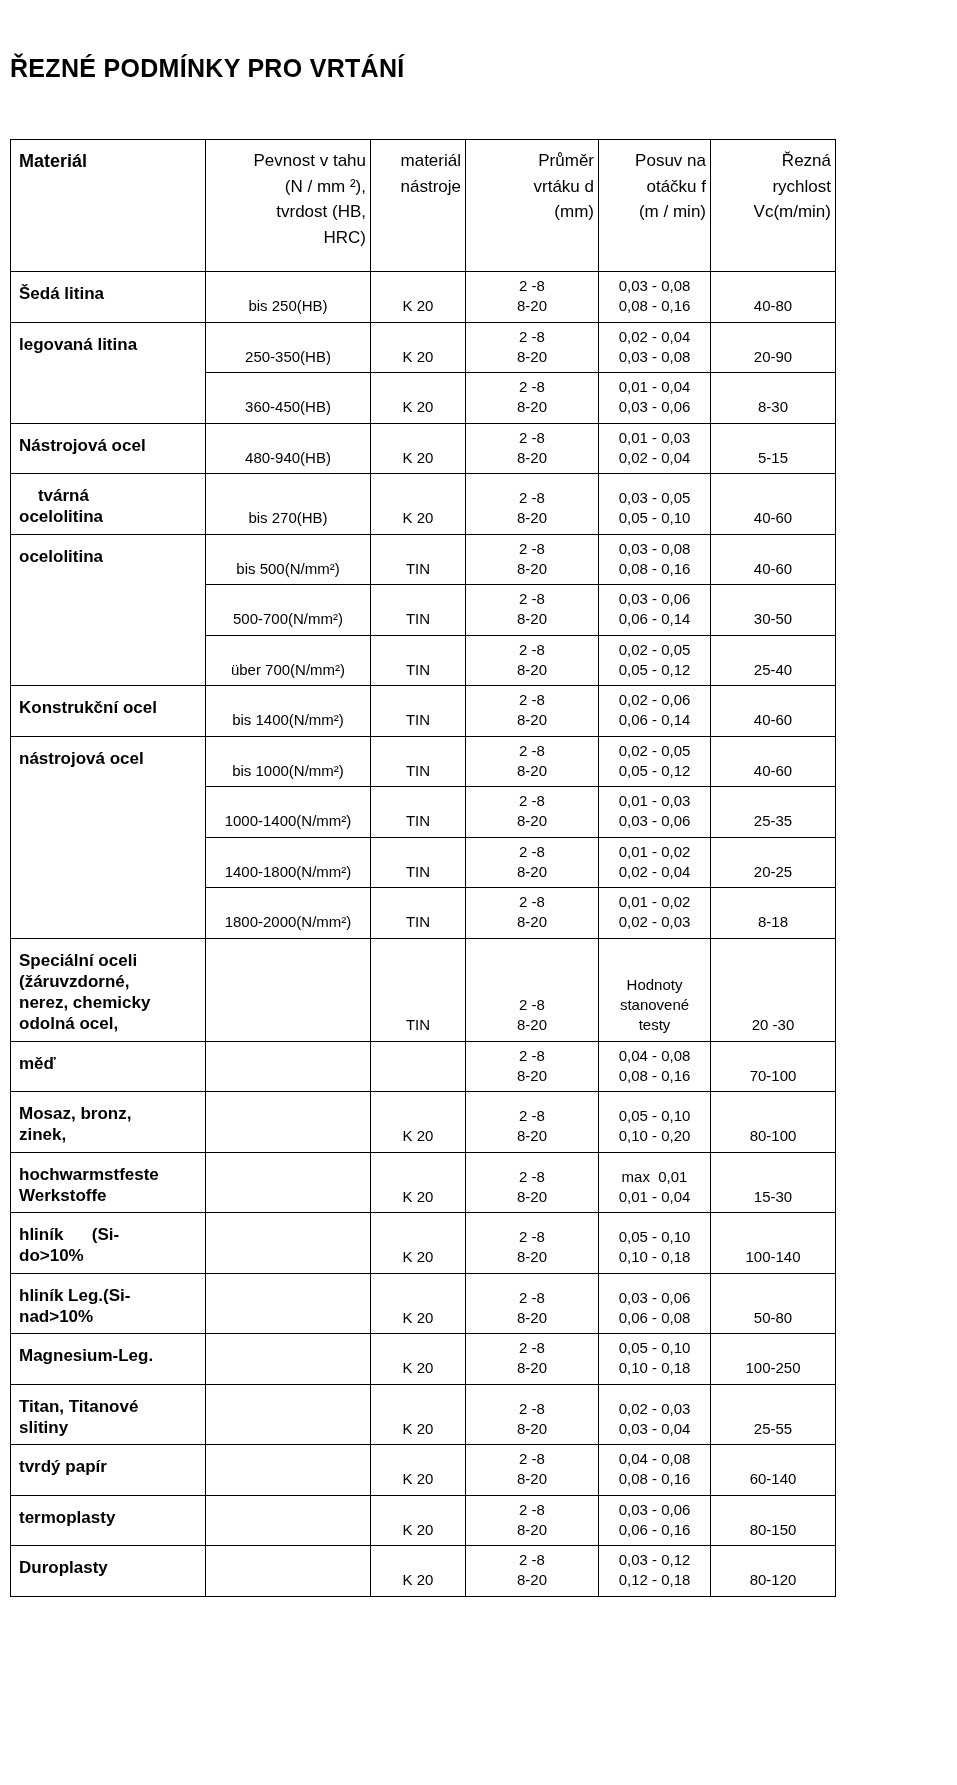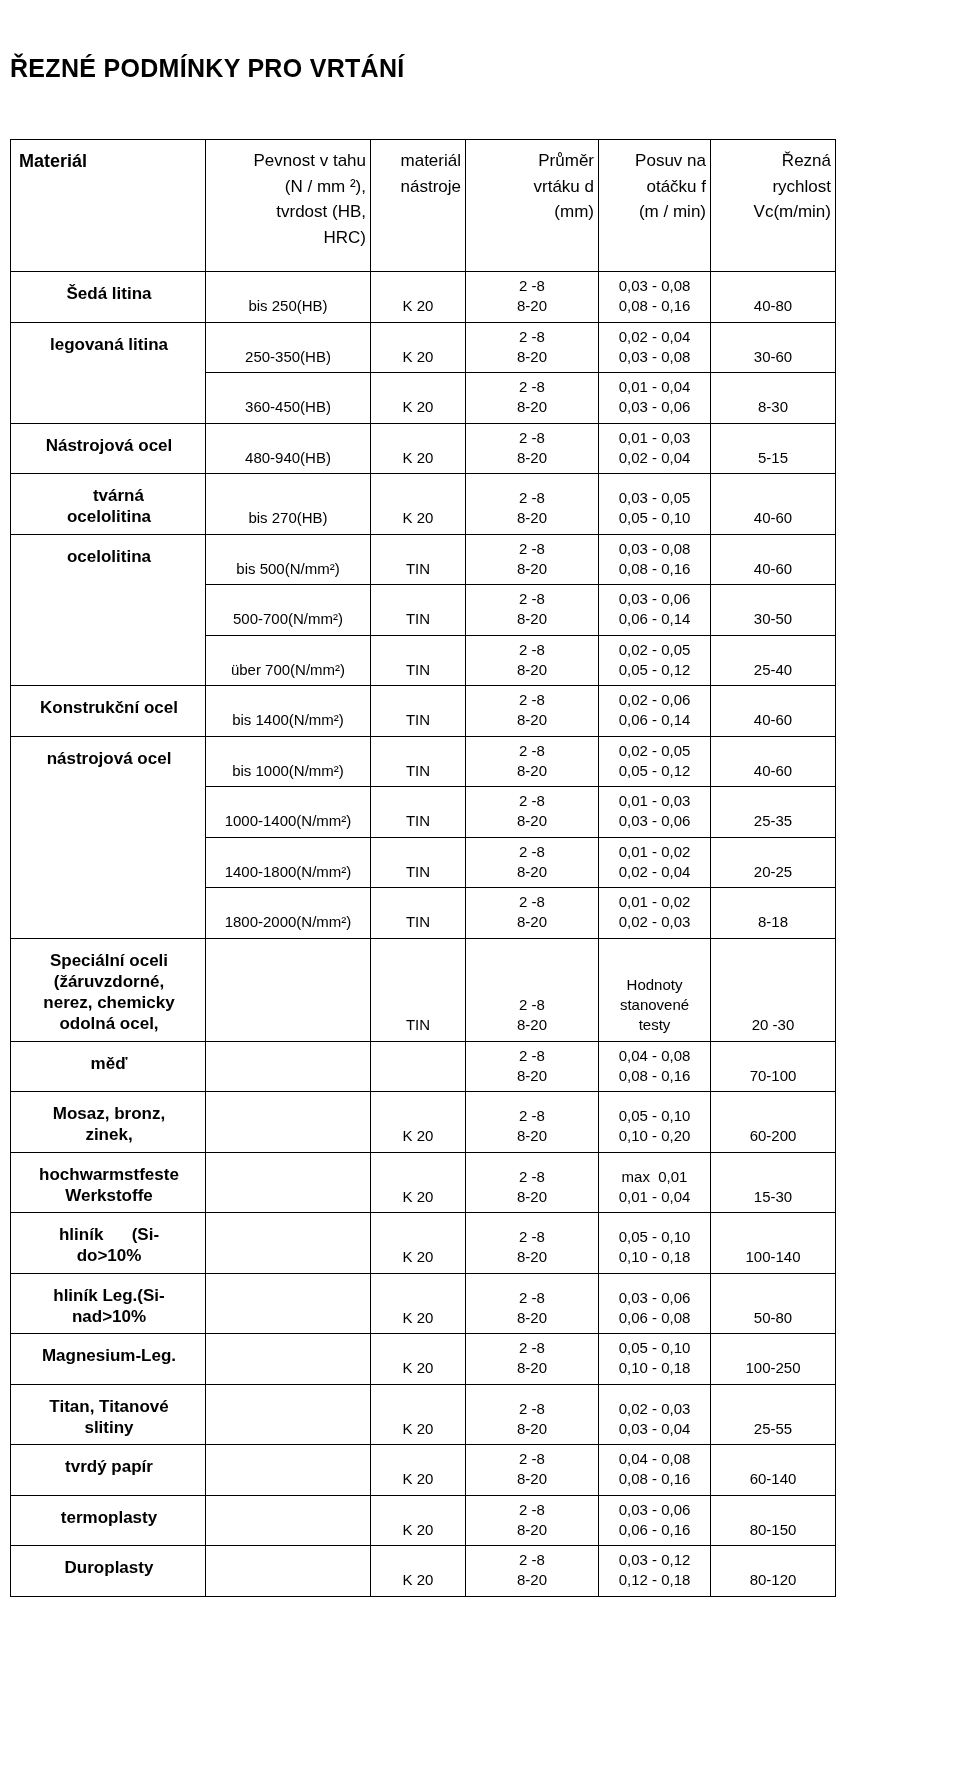--- a/index.html
+++ b/index.html
@@ -46,21 +46,21 @@
     text-align: left;
     padding-left: 8px;
     font-weight: bold;
     font-size: 18px;
   }
   td.mat {
     font-weight: bold;
     font-size: 17px;
     line-height: 1.25;
     vertical-align: top;
-    text-align: center;
+    text-align: left;
     padding: 11px 6px 6px 8px;
     white-space: pre-wrap;
   }
   td.data {
     font-size: 15px;
     line-height: 1.35;
     vertical-align: bottom;
     text-align: center;
     padding: 4px 3px 5px 3px;
     white-space: pre-wrap;
@@ -119,21 +119,21 @@
           <td class="data">40-80</td>
         </tr>
         <tr class="body-row">
           <td class="mat" rowspan="2">legovaná litina</td>
           <td class="data">250-350(HB)</td>
           <td class="data">K 20</td>
           <td class="data">2 -8
 8-20</td>
           <td class="data">0,02 - 0,04
 0,03 - 0,08</td>
-          <td class="data">30-60</td>
+          <td class="data">20-90</td>
         </tr>
         <tr class="body-row">
           <td class="data">360-450(HB)</td>
           <td class="data">K 20</td>
           <td class="data">2 -8
 8-20</td>
           <td class="data">0,01 - 0,04
 0,03 - 0,06</td>
           <td class="data">8-30</td>
         </tr>
@@ -259,21 +259,21 @@
         </tr>
         <tr class="body-row">
           <td class="mat">Mosaz, bronz,
 zinek,</td>
           <td class="data"></td>
           <td class="data">K 20</td>
           <td class="data">2 -8
 8-20</td>
           <td class="data">0,05 - 0,10
 0,10 - 0,20</td>
-          <td class="data">60-200</td>
+          <td class="data">80-100</td>
         </tr>
         <tr class="body-row">
           <td class="mat">hochwarmstfeste
 Werkstoffe</td>
           <td class="data"></td>
           <td class="data">K 20</td>
           <td class="data">2 -8
 8-20</td>
           <td class="data">max  0,01
 0,01 - 0,04</td>

